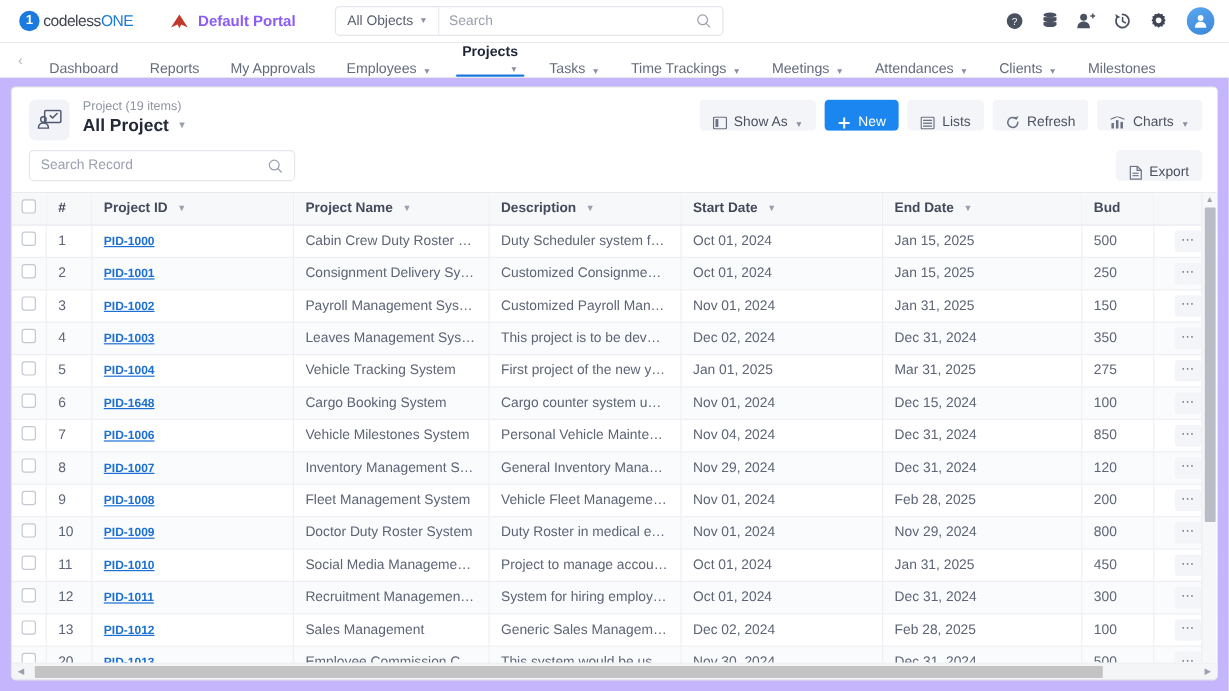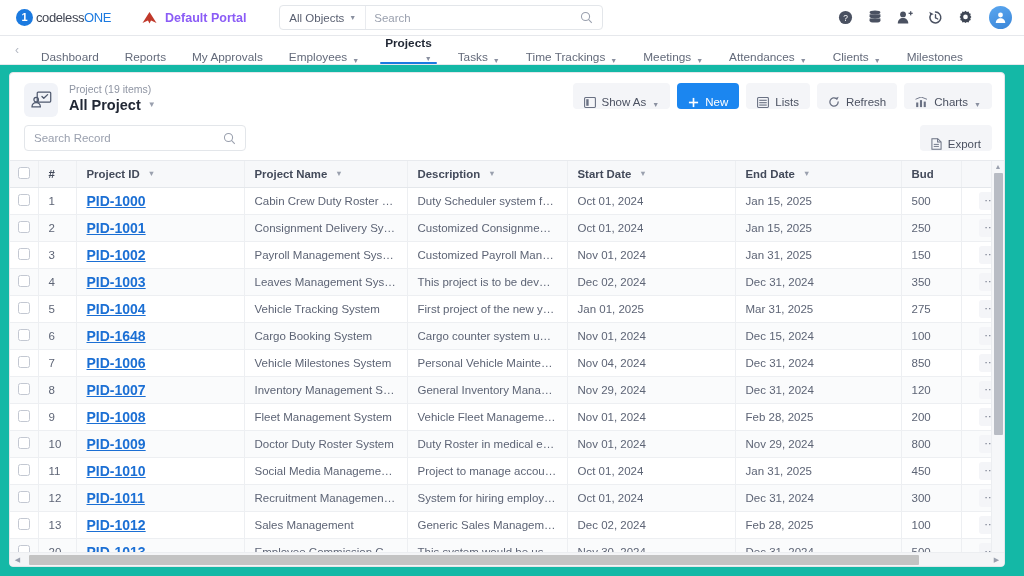--- a/index.html
+++ b/index.html
@@ -106,22 +106,22 @@
   .navitem.active { color: #1f2633; font-weight: 700; flex-direction: column; }
   .navitem.active::after {
     content: ""; position: absolute; left: 8px; right: 8px; bottom: 0;
     height: 2.5px; background: #1b7ae0; border-radius: 2px;
   }
   .caret { font-size: 7px; color: #8a90a0; line-height: 1; }
 
   
   .content {
     flex: 1;
-    background: #14b8a6;
-    padding: 7px 19px 9px 9px;
+    background: #c4b5fd;
+    padding: 7px 9px 9px 9px;
     display: flex;
     min-height: 0;
   }
   .card {
     flex: 1;
     background: #fff;
     border: 1px solid #e3e6ea;
     border-radius: 4px;
     display: flex;
     flex-direction: column;
@@ -212,21 +212,21 @@
     height: 27px;
     font-size: 11.5px; color: #5d6475;
     padding: 0 10px;
     border-bottom: 1px solid #edeff2;
     border-right: 1px solid #edeff2;
     white-space: nowrap; overflow: hidden; text-overflow: ellipsis;
   }
   tbody tr:nth-child(even) { background: #fafbfc; }
   tbody tr:nth-child(odd) { background: #ffffff; }
   td.num { color: #5d6475; }
-  td.pid a { color: #1b6fd4; text-decoration: underline; font-weight: 600; font-size: 14px; }
+  td.pid a { color: #1b6fd4; text-decoration: underline; font-weight: 600; font-size: 10px; }
   .chk {
     width: 12px; height: 12px;
     border: 1px solid #c3c8d2; border-radius: 2.5px;
     background: #fff; display: inline-block;
     cursor: pointer;
   }
   .colcheck { width: 28px; text-align: center; padding: 0; }
   .colnum   { width: 38px; }
   .colpid   { width: 168px; }
   .colname  { width: 163px; }

